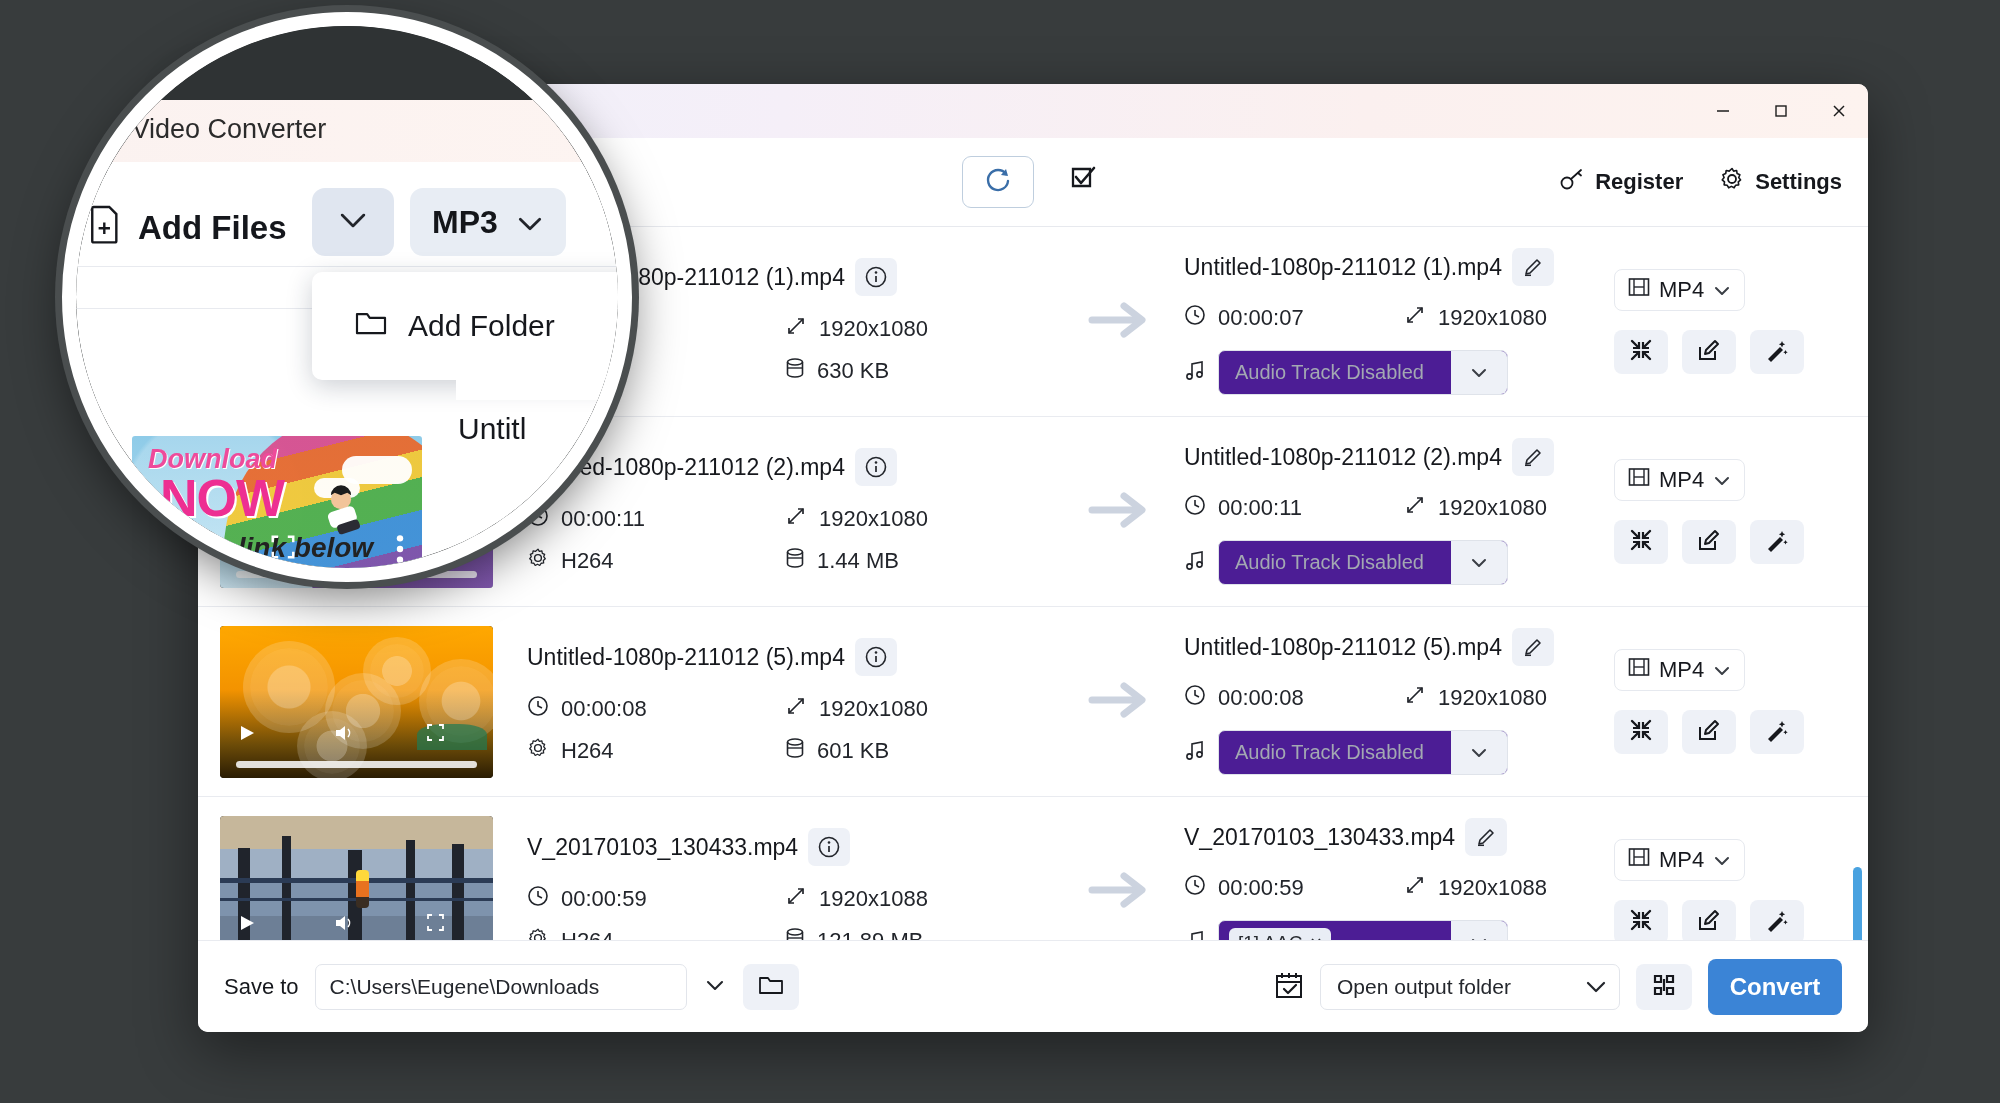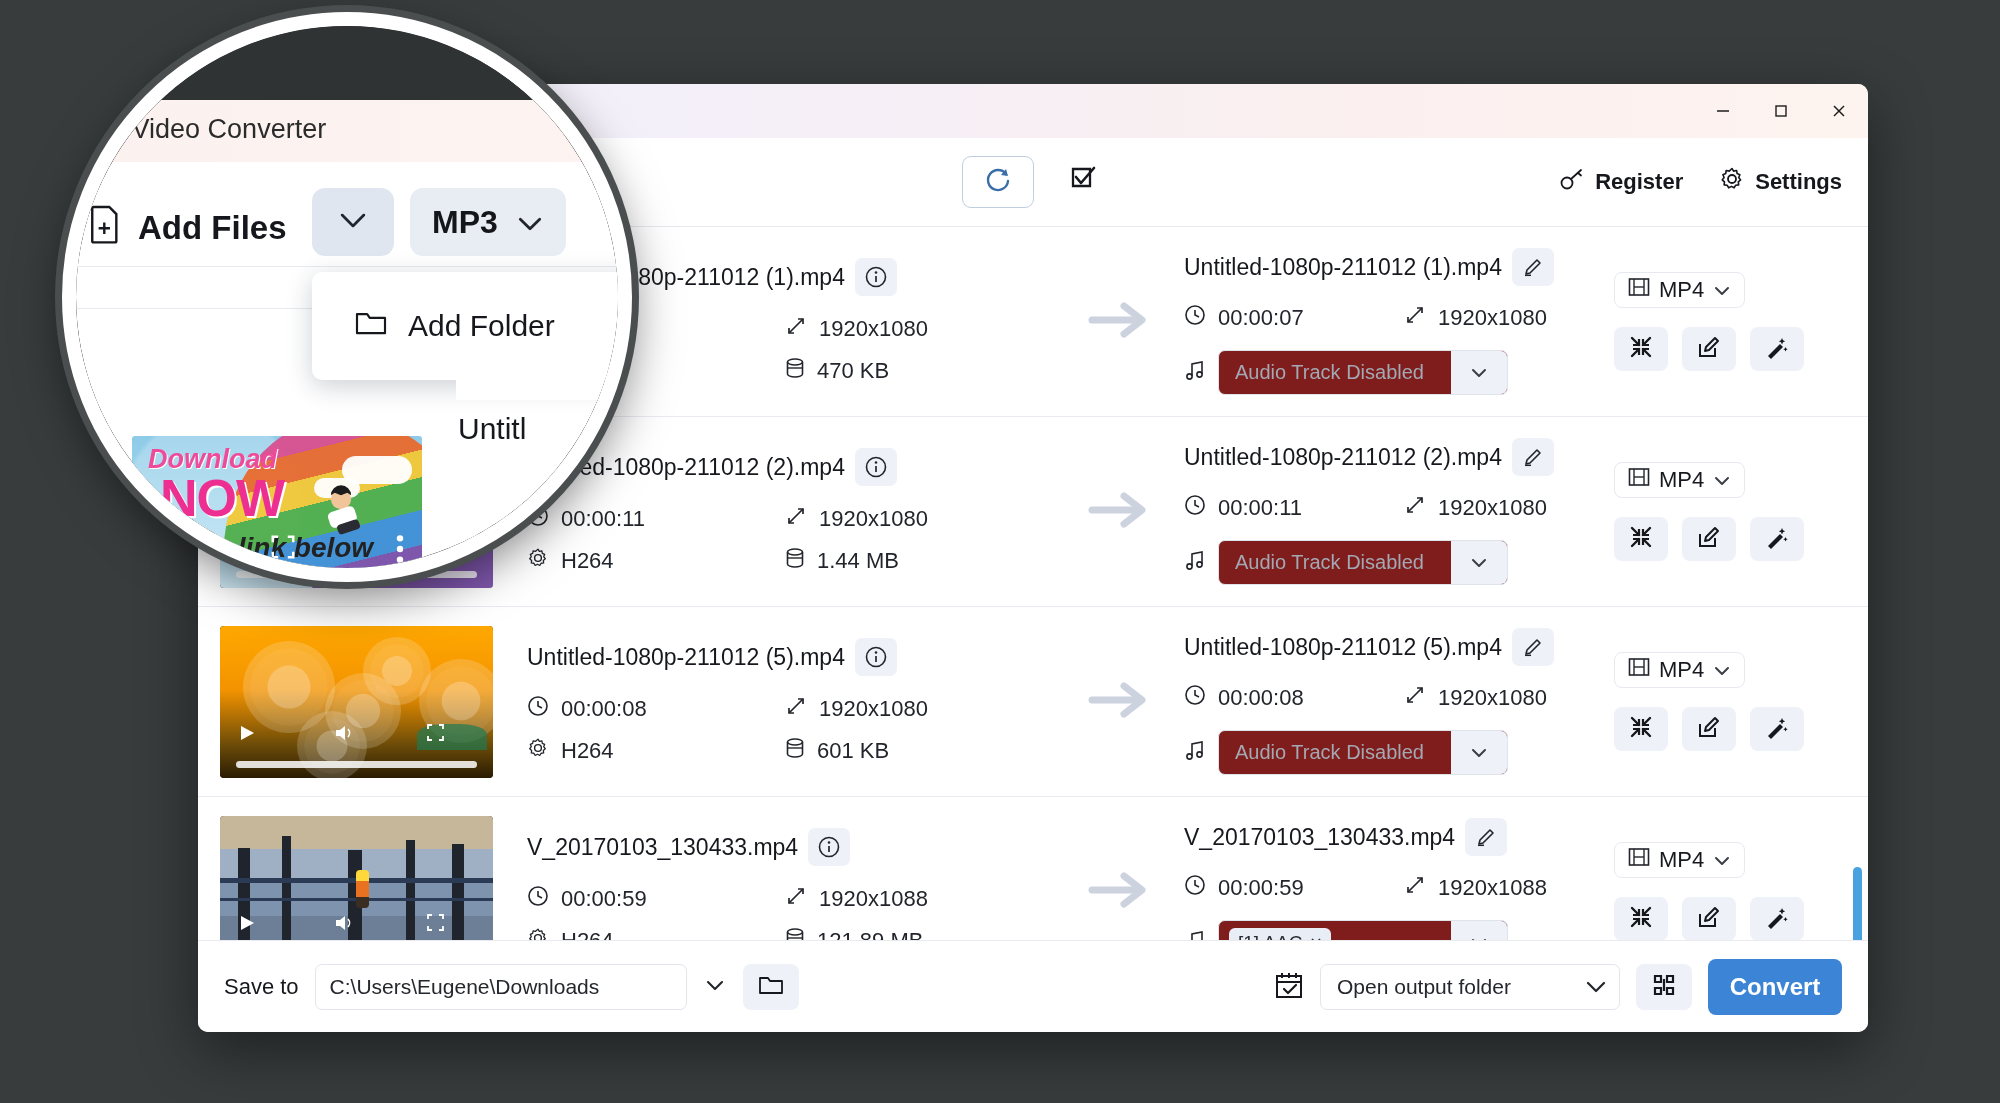--- a/index.html
+++ b/index.html
@@ -184,39 +184,39 @@
   .out { flex: 0 0 430px; }
   .out-name {
     display: flex; align-items: center; gap: 10px;
     font-size: 23px; color: #16181d; white-space: nowrap;
   }
   .out-row2 { display: flex; align-items: center; margin-top: 18px; }
   .out-row2 .meta:first-child { width: 220px; }
   .audio-row { display: flex; align-items: center; gap: 12px; margin-top: 18px; }
   .audio-select {
     width: 290px; height: 45px; border: 1px solid #dfe3ea; border-radius: 7px;
-    display: flex; align-items: center; background: #7f1d1d;
+    display: flex; align-items: center; background: #4c1d95;
   }
   .audio-select .val {
     flex: 1 1 auto; padding-left: 16px; font-size: 20px; color: #a3a8b2; white-space: nowrap;
   }
   .audio-select .val.chip-mode { display:flex; align-items:center; padding-left:10px; }
   .aud-chip {
     display:inline-flex; align-items:center; gap:8px;
     background:#e9edf5; color:#2a2d33; border-radius:6px; padding:4px 9px; font-size:19px;
   }
   .audio-select .caret {
     width: 56px; height: 100%; background: #eef1f7; border-radius: 0 6px 6px 0;
     display: flex; align-items: center; justify-content: center;
   }
 
   
   .actions { flex: 0 0 230px; display: flex; flex-direction: column; align-items: flex-start; }
   .fmt-select {
-    height: 36px; min-width: 126px; padding: 0 13px;
+    height: 42px; min-width: 126px; padding: 0 13px;
     border: 1px solid #e6e9ef; border-radius: 8px; background:#fff;
     display: flex; align-items: center; gap: 9px;
     font-size: 22px; color: #16181d;
   }
   .act-btns { display: flex; gap: 14px; margin-top: 19px; }
   .act-btn {
     width: 54px; height: 44px; border-radius: 8px; background: #eef1f7;
     display: flex; align-items: center; justify-content: center;
   }
 
@@ -500,21 +500,21 @@
               <span></span>
             </div>
             <div class="meta">
               <span>
                 <svg width="20" height="22" viewBox="0 0 20 22">
                     <ellipse cx="10" cy="5" rx="7.5" ry="3" fill="none" stroke="#22252b" stroke-width="1.6"></ellipse>
                     <path d="M2.5 5 v12 a7.5 3 0 0 0 15 0 V5" fill="none" stroke="#22252b" stroke-width="1.6"></path>
                     <line x1="2.5" y1="11" x2="17.5" y2="11" stroke="#22252b" stroke-width="1.4"></line>
                   </svg>
               </span>
-              <span>470 KB</span>
+              <span>630 KB</span>
             </div>
           </div>
         </div>
 
         <div class="arrow-col">
           <span>
             <svg width="62" height="40" viewBox="0 0 62 40">
                 <line x1="4" y1="20" x2="52" y2="20" stroke="#ccd3df" stroke-width="7" stroke-linecap="round"></line>
                 <polyline points="36,6 54,20 36,34" fill="none" stroke="#ccd3df" stroke-width="7" stroke-linecap="round" stroke-linejoin="round"></polyline>
               </svg>

